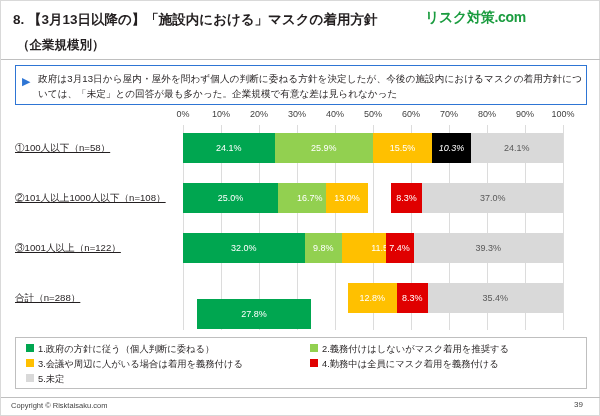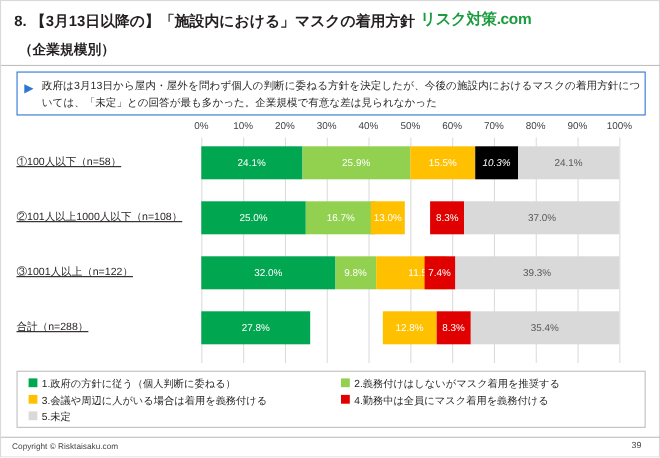--- a/index.html
+++ b/index.html
@@ -12,21 +12,21 @@
   }
   .slide{
     position:relative;
     width:600px;height:416px;
     box-sizing:border-box;
     border:1px solid #d9d9d9;
     background:#fff;
   }
   
   .hdr{
-    position:absolute;left:0;top:0;width:492px;height:62px;
+    position:absolute;left:0;top:0;width:492px;height:62px;padding-left:43px;
   }
   .title{
     position:absolute;left:12px;top:10px;
     font-size:13.5px;font-weight:bold;letter-spacing:0px;
     white-space:nowrap;
   }
   .subtitle{
     position:absolute;left:16px;top:36px;
     font-size:12.5px;font-weight:bold;
   }
@@ -170,39 +170,39 @@
             <div class="seg" style="left: 190px; width: 58.9px; background: rgb(255, 192, 0);">15.5%</div>
             <div class="seg" style="left: 248.9px; width: 39.14px; background: #000000; font-style: italic;">10.3%</div>
             <div class="seg dark" style="left: 288.04px; width: 91.58px; background: rgb(217, 217, 217);">24.1%</div>
           </div>
         </div>
         <div class="row" style="top: 58px;">
           <div class="rowlabel">②101人以上1000人以下（n=108）</div>
           <div class="bars">
             <div class="seg" style="left: 0px; width: 95px; background: rgb(0, 166, 80);">25.0%</div>
             <div class="seg" style="left: 95px; width: 63.46px; background: rgb(146, 208, 80);">16.7%</div>
-            <div class="seg" style="left: 154px; width: 31px; background: rgb(255, 192, 0);">13.0%</div>
+            <div class="seg" style="left: 143px; width: 42px; background: rgb(255, 192, 0);">13.0%</div>
             <div class="seg" style="left: 207.86px; width: 31.54px; background: rgb(224, 0, 0);">8.3%</div>
             <div class="seg dark" style="left: 239.4px; width: 140.6px; background: rgb(217, 217, 217);">37.0%</div>
           </div>
         </div>
         <div class="row" style="top: 108px;">
           <div class="rowlabel">③1001人以上（n=122）</div>
           <div class="bars">
             <div class="seg" style="left: 0px; width: 121.6px; background: rgb(0, 166, 80);">32.0%</div>
             <div class="seg" style="left: 121.6px; width: 37.24px; background: rgb(146, 208, 80);">9.8%</div>
             <div class="seg" style="left: 158.84px; width: 43.7px; background: rgb(255, 192, 0); padding-left: 20px;">11.5%</div>
             <div class="seg" style="left: 202.54px; width: 28.12px; background: rgb(224, 0, 0);">7.4%</div>
             <div class="seg dark" style="left: 230.66px; width: 149.34px; background: rgb(217, 217, 217);">39.3%</div>
           </div>
         </div>
         <div class="row" style="top: 158px;">
           <div class="rowlabel">合計（n=288）</div>
           <div class="bars">
-            <div class="seg" style="left: 0px; width: 99px; background: rgb(0, 166, 80);">27.8%</div>
+            <div class="seg" style="left: 14px; width: 114px; background: rgb(0, 166, 80); margin-top: 16px;">27.8%</div>
             <div class="seg" style="left: 164.92px; width: 48.64px; background: rgb(255, 192, 0);">12.8%</div>
             <div class="seg" style="left: 213.56px; width: 31.54px; background: rgb(224, 0, 0);">8.3%</div>
             <div class="seg dark" style="left: 245.1px; width: 134.52px; background: rgb(217, 217, 217);">35.4%</div>
           </div>
         </div>
       </div>
   </div>
 
   <div class="legend">
     <div class="lrow" id="legend-row-1">

